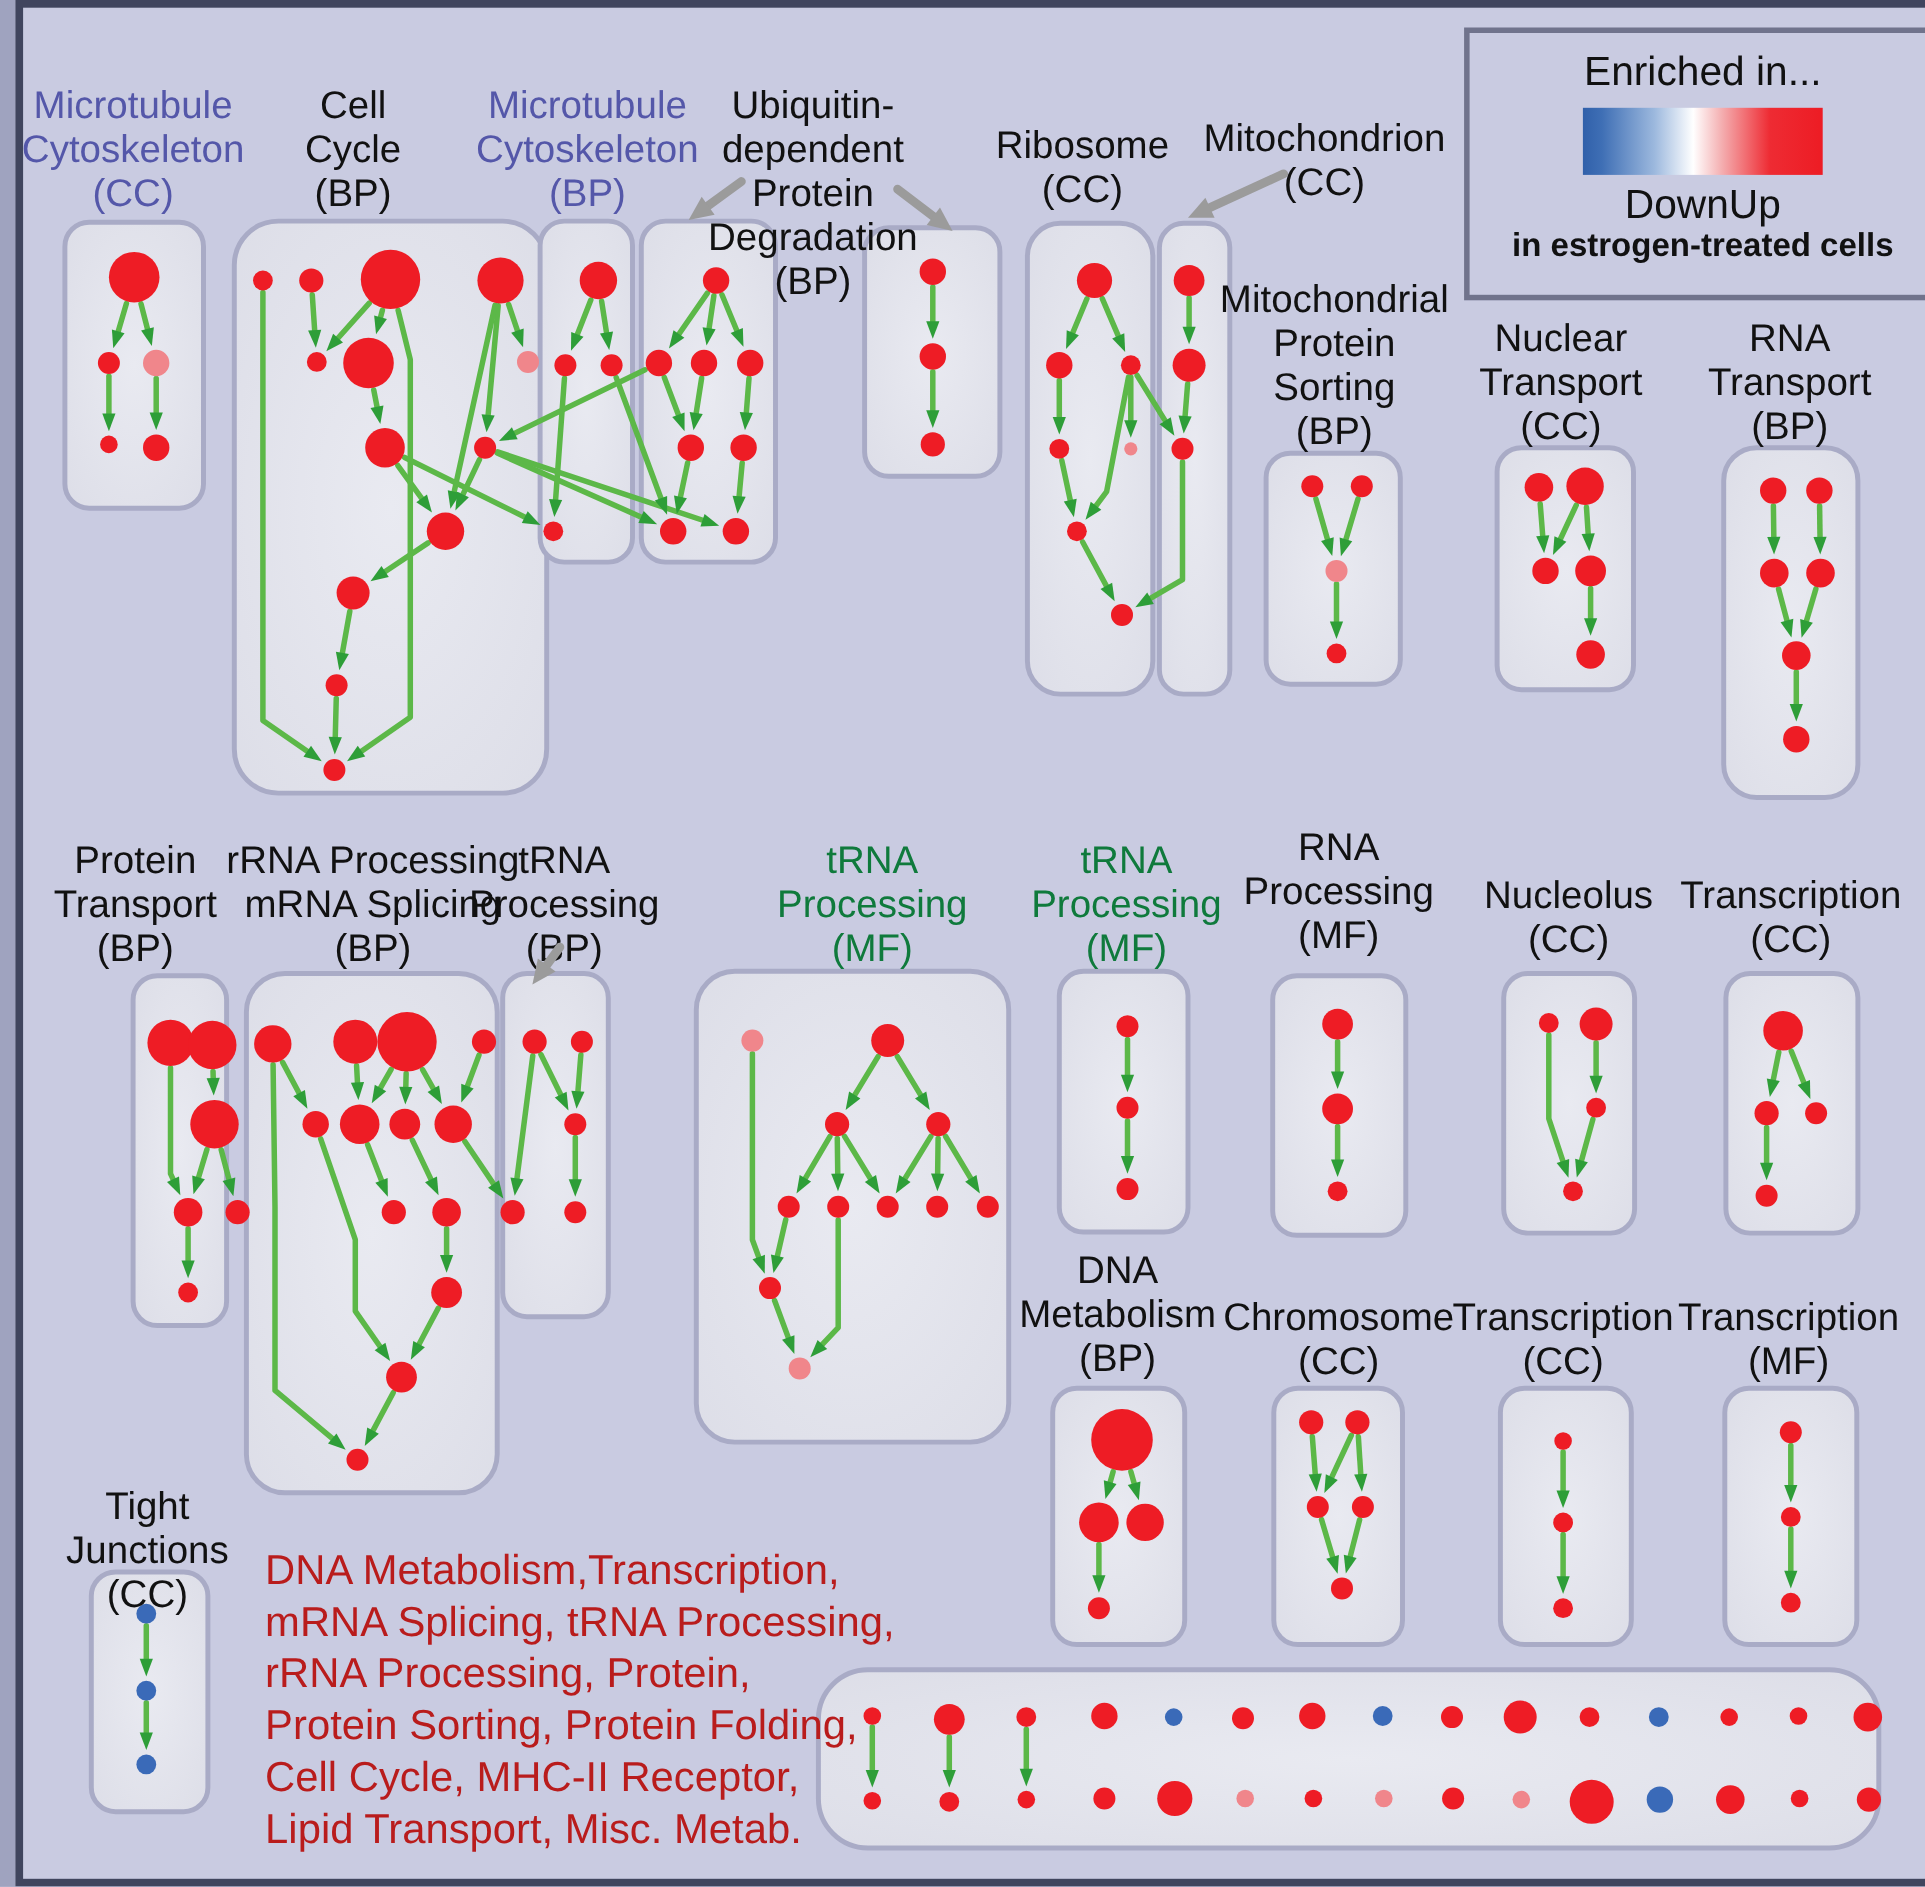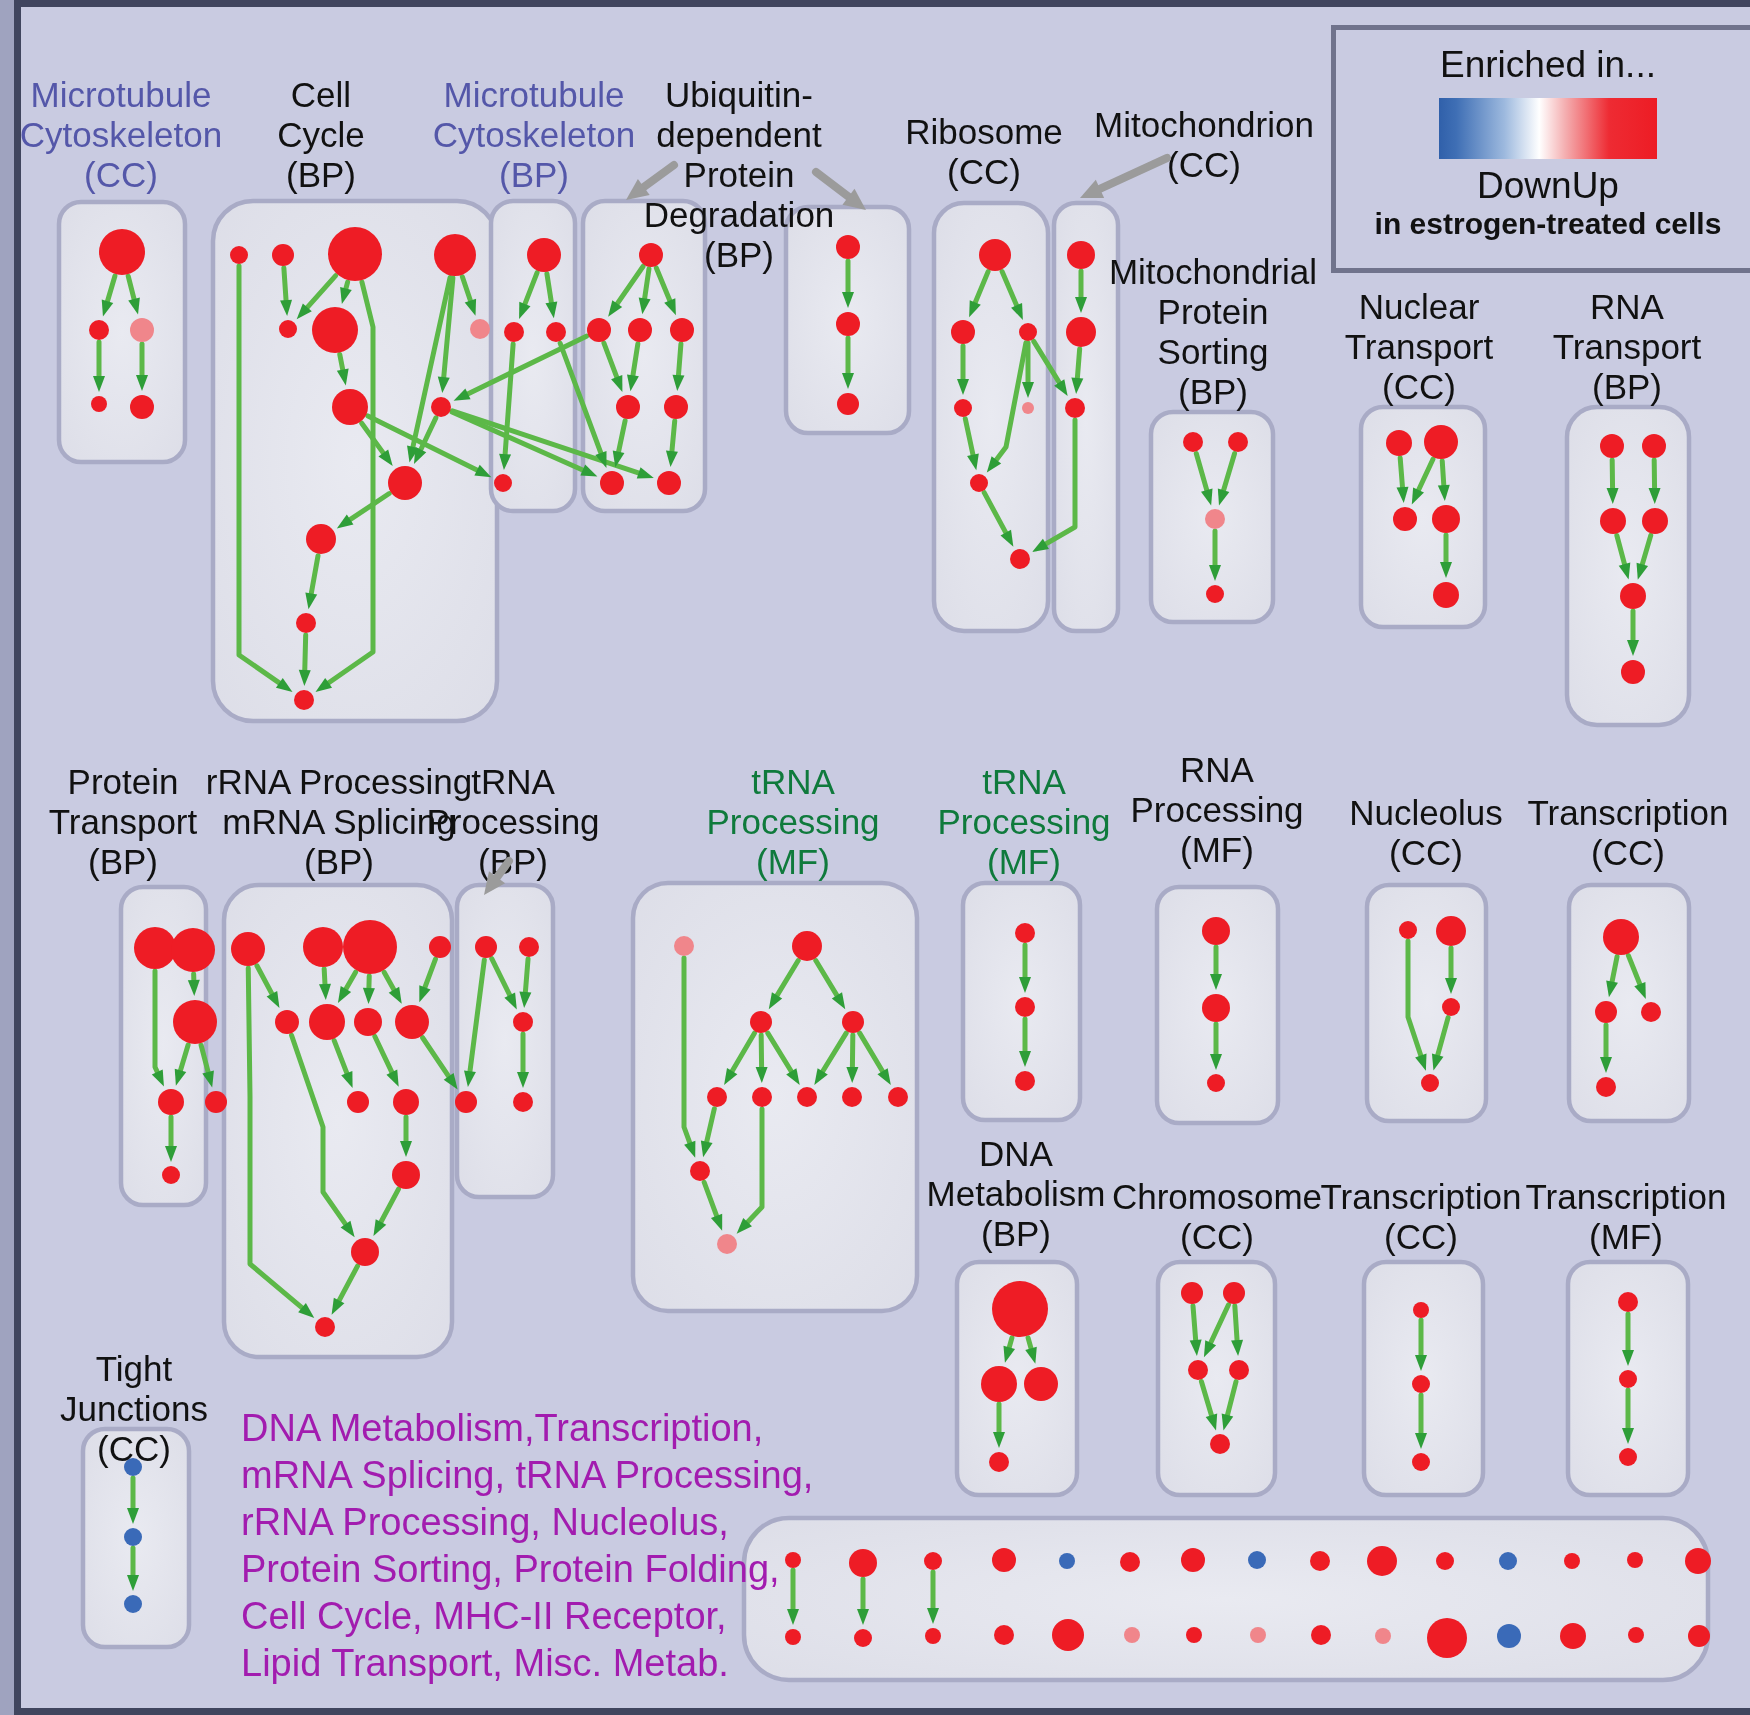--- a/index.html
+++ b/index.html
@@ -27,21 +27,21 @@
     margin:12px auto 6px auto;
   }
   .legend-scale-row{
     display:flex;justify-content:center;
     width:268px;margin:0 auto;
     font-size:37px;
   }
   .legend-sub{font-size:30px;line-height:34px;font-weight:bold;}
   .annotation{
     position:absolute;
-    color:#a21caf;
+    color:#b91c1c;
     font-size:38px;
     line-height:47px;
     white-space:nowrap;
   }
 </style>
 </head>
 <body>
 
 <div class="stage">
   <svg id="diagram" width="1750" height="1715" viewBox="0 0 1750 1715">
@@ -550,18 +550,18 @@
     <div class="legend-scale-row">
       <span>Down</span>
       <span>Up</span>
     </div>
     <div class="legend-sub">in estrogen-treated cells</div>
   </div>
 
   <div class="annotation" style="left: 220px; top: 1398px; line-height: 47px;">
     <div>DNA Metabolism,Transcription,</div>
     <div>mRNA Splicing, tRNA Processing,</div>
-    <div>rRNA Processing, Nucleolus,</div>
+    <div>rRNA Processing, Protein,</div>
     <div>Protein Sorting, Protein Folding,</div>
     <div>Cell Cycle, MHC-II Receptor,</div>
     <div>Lipid Transport, Misc. Metab.</div>
   </div>
 </div>
 
 </body></html>

